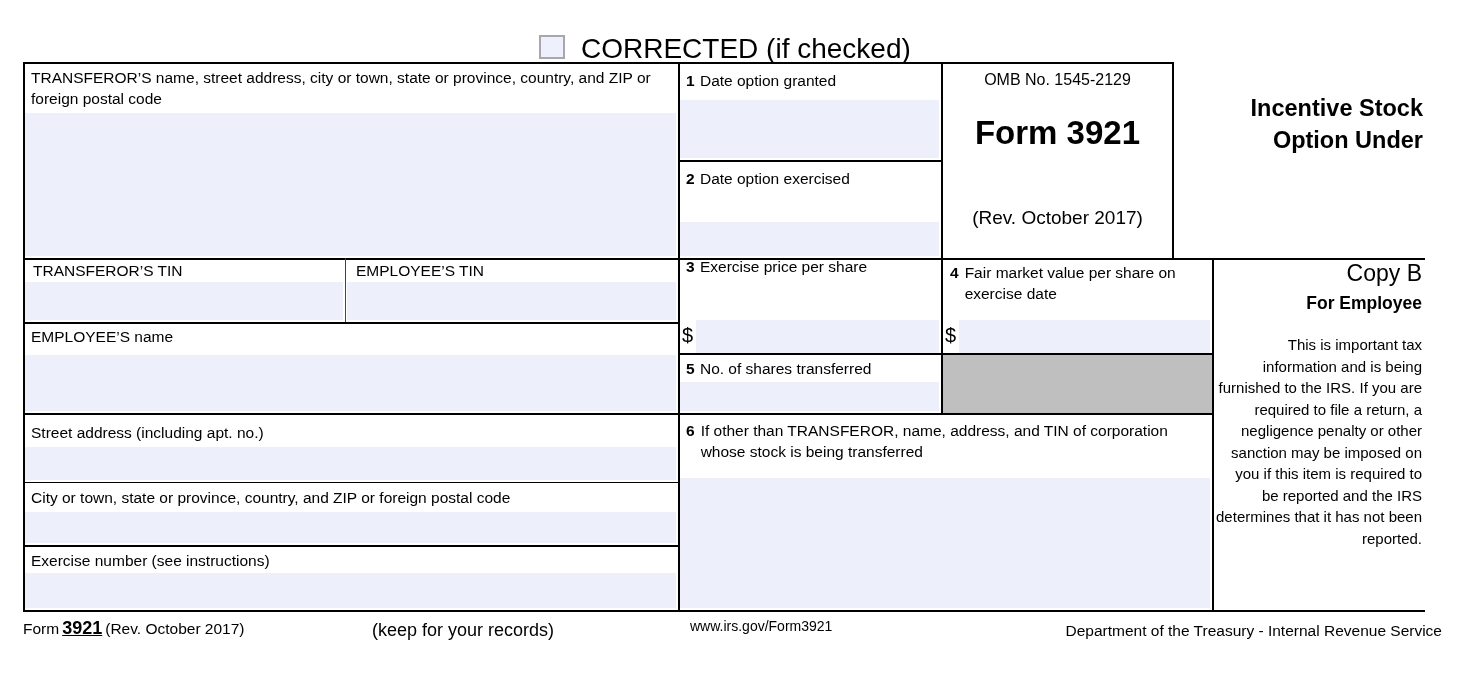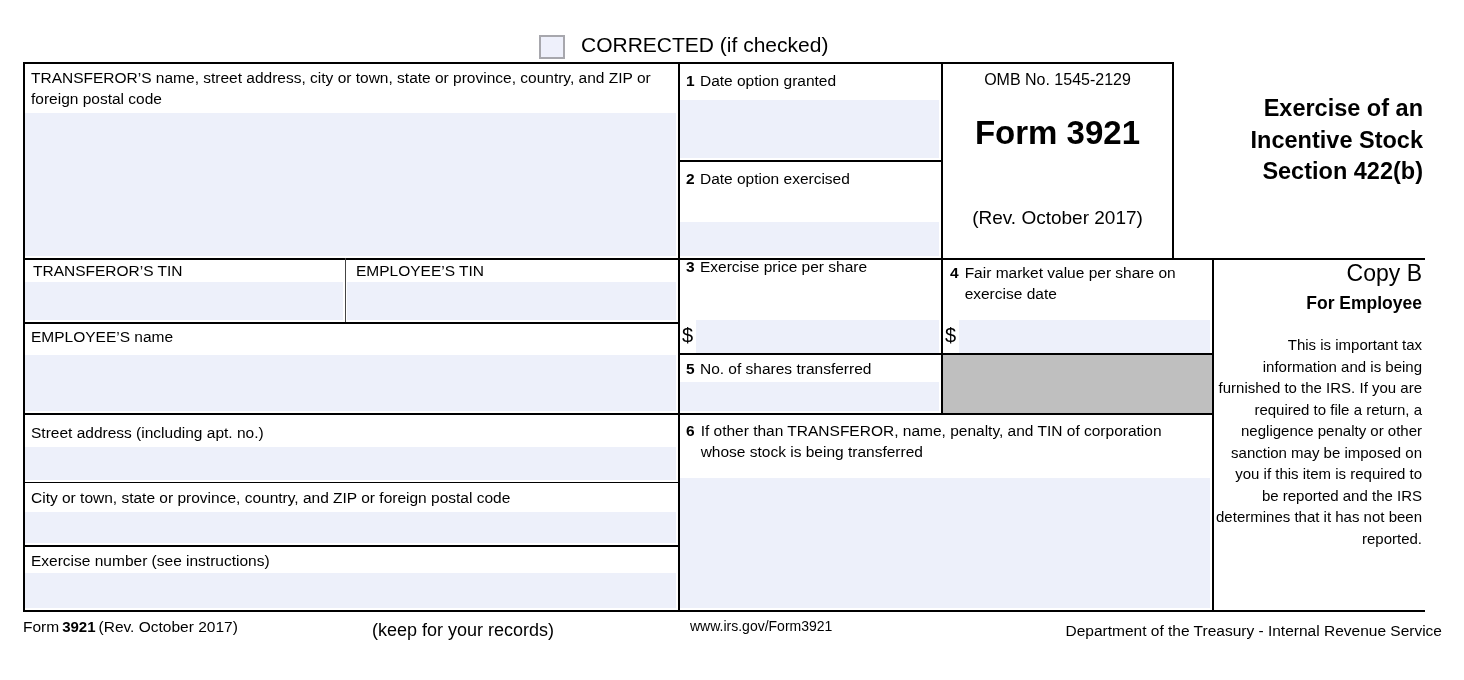--- a/index.html
+++ b/index.html
@@ -11,32 +11,32 @@
   .fill{position:absolute;background:#edf0fa;}
   .gray{position:absolute;background:#bfbfbf;}
   .hl{position:absolute;height:2px;background:#000;}
   .hl.thin{height:1px;}
   .vl{position:absolute;width:2px;background:#000;}
   .vl.thin{width:1px;background:#444;}
   .center{text-align:center;}
   .right{text-align:right;}
   .checkbox{position:absolute;left:539px;top:35px;width:26px;height:24px;
             box-sizing:border-box;border:2px solid #a7a7ad;background:#eef0fb;}
-  .corrected{position:absolute;left:581px;top:33px;font-size:21px;}
+  .corrected{position:absolute;left:581px;top:33px;font-size:28px;}
   .omb{position:absolute;left:943px;width:229px;top:71px;font-size:16px;}
   .formnum{position:absolute;left:943px;width:229px;top:114px;font-size:33px;font-weight:bold;}
   .rev{position:absolute;left:943px;width:229px;top:207px;font-size:19px;}
   .title{position:absolute;left:1150px;width:273px;top:93px;
          font-size:23.5px;font-weight:bold;line-height:31.5px;}
   .copyb{position:absolute;left:1220px;width:202px;top:260px;font-size:23px;font-weight:normal;}
   .foremp{position:absolute;left:1220px;width:202px;top:293px;font-size:17.5px;font-weight:bold;}
   .notice{position:absolute;left:1216px;width:206px;top:334px;font-size:15px;line-height:21.5px;}
   .dollar{position:absolute;top:324px;font-size:20px;}
   .footer{position:absolute;top:618px;font-size:15.5px;}
-  .footer .big{font-size:15px;font-weight:bold;padding:0 3px;}
+  .footer .big{font-size:18px;font-weight:bold;padding:0 3px;text-decoration:underline;}
 </style>
 </head>
 <body>
 
 <div class="fill" style="left:25px;top:113px;width:651px;height:143px"></div>
 <div class="fill" style="left:25px;top:282px;width:318px;height:38px"></div>
 <div class="fill" style="left:347px;top:282px;width:329px;height:38px"></div>
 <div class="fill" style="left:25px;top:355px;width:651px;height:56px"></div>
 <div class="fill" style="left:25px;top:447px;width:651px;height:33px"></div>
 <div class="fill" style="left:25px;top:512px;width:651px;height:31px"></div>
@@ -91,32 +91,31 @@
 <div class="lbl flexlbl" style="left:950px;top:263px;width:258px">
   <span class="num">4</span>
   <span style="max-width:237px">Fair market value per share on exercise date</span>
 </div>
 <div class="lbl" style="left:686px;top:359px">
   <span class="num">5</span>
   <span>No. of shares transferred</span>
 </div>
 <div class="lbl flexlbl" style="left:686px;top:421px;width:505px">
   <span class="num">6</span>
-  <span style="max-width:470px">If other than TRANSFEROR, name, penalty, and TIN of corporation whose stock is being transferred</span>
+  <span style="max-width:470px">If other than TRANSFEROR, name, address, and TIN of corporation whose stock is being transferred</span>
 </div>
 <div class="dollar" style="left:682px">$</div>
 <div class="dollar" style="left:945px">$</div>
 
 <div class="omb center">OMB No. 1545-2129</div>
 <div class="formnum center">Form 3921</div>
 <div class="rev center">(Rev. October 2017)</div>
 <div class="title right">
-  <div>Exercise of an</div>
   <div>Incentive Stock</div>
-  <div>Section 422(b)</div>
+  <div>Option Under</div>
 </div>
 
 <div class="copyb right">Copy B</div>
 <div class="foremp right">For Employee</div>
 <div class="notice right">This is important tax information and is being furnished to the IRS. If you are required to file a return, a negligence penalty or other sanction may be imposed on you if this item is required to be reported and the IRS determines that it has not been reported.</div>
 
 <div class="footer" style="left:23px">
   <span>Form</span><span class="big">3921</span><span>(Rev. October 2017)</span>
 </div>
 <div class="footer" style="left:372px;top:620px;font-size:18px">(keep for your records)</div>

